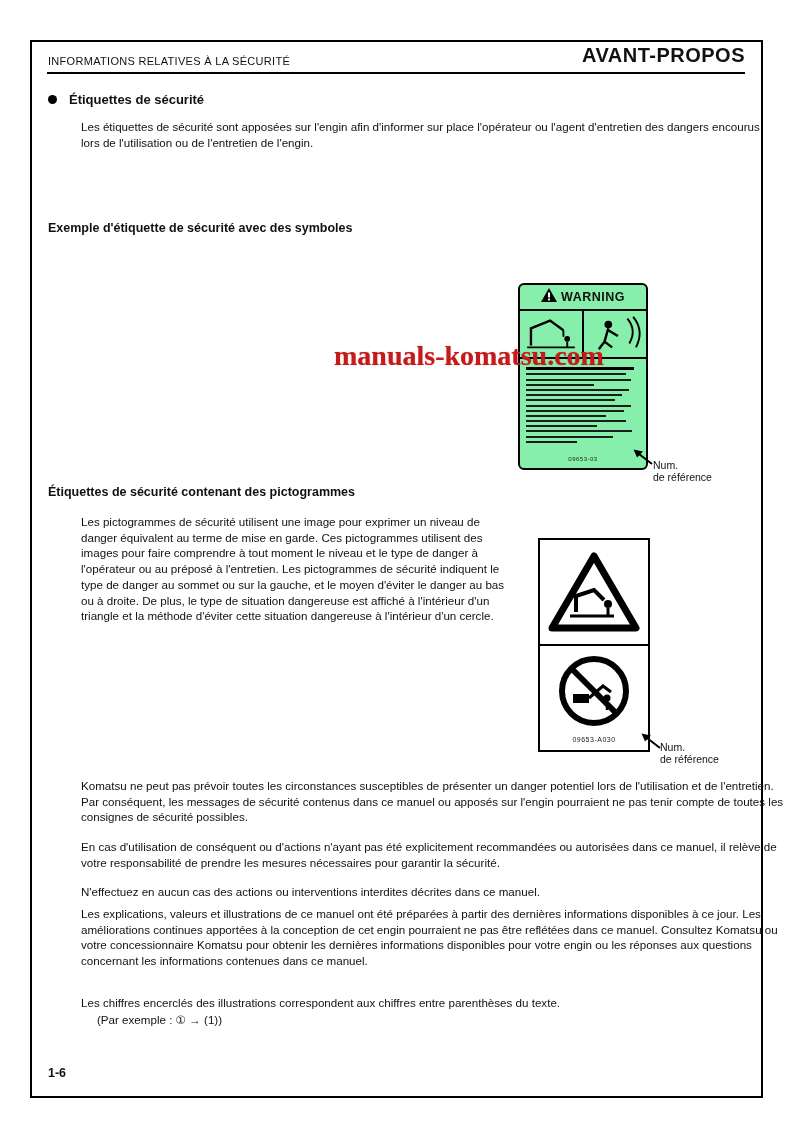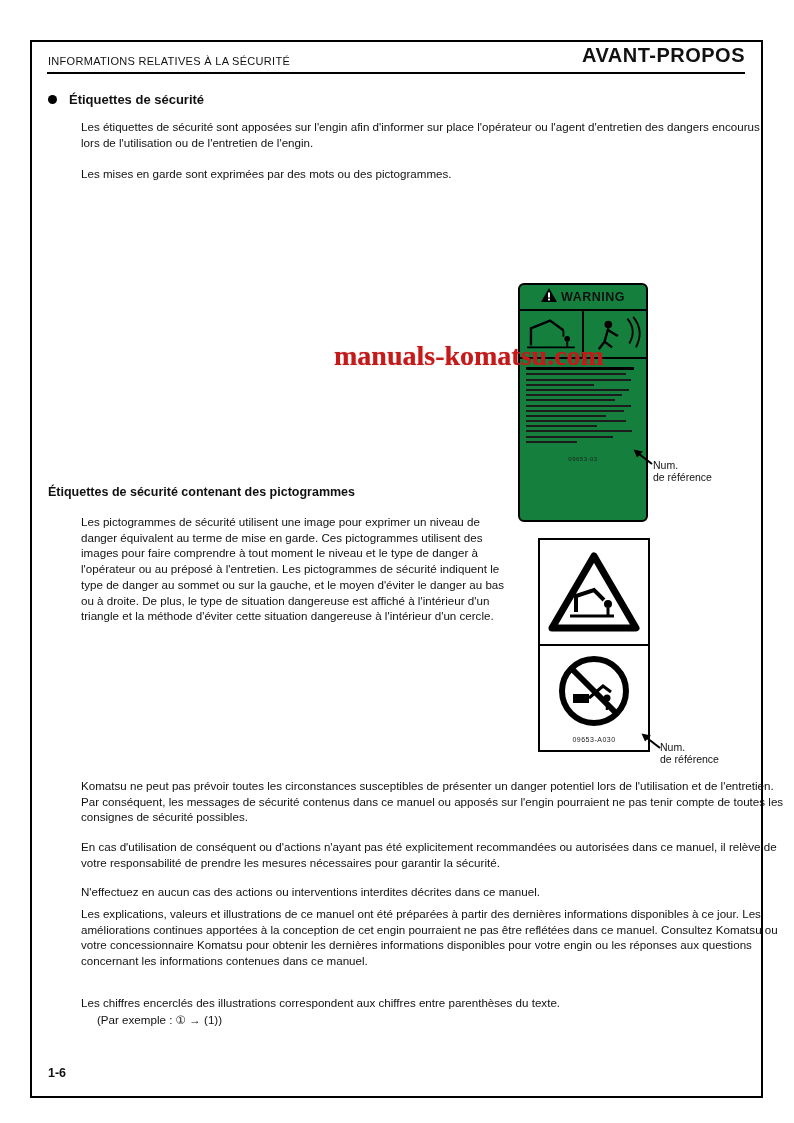--- a/index.html
+++ b/index.html
@@ -14,22 +14,22 @@
   .rule   { position:absolute; left:47px; top:72px; width:698px; height:2px; background:#000; }
 
   .bullet-heading { position:absolute; left:48px; top:92px; display:flex; align-items:center; gap:12px; font-size:13px; font-weight:bold; }
   .bullet { width:9px; height:9px; border-radius:50%; background:#000; flex:0 0 auto; }
 
   p.body { position:absolute; font-size:11.6px; line-height:15.7px;margin-left:33px; }
   .w-full { width:700px; }
   h3.sub { position:absolute; left:48px; font-size:12.5px; font-weight:bold; }
 
   
-  .warning-label { position:absolute; left:518px; top:283px; width:130px; height:239px;
-                   border:2px solid #000; border-radius:6px; background:#15803d; overflow:hidden; }
+  .warning-label { position:absolute; left:518px; top:283px; width:130px; height:187px;
+                   border:2px solid #000; border-radius:6px; background:#86efac; overflow:hidden; }
   .wl-header { height:26px; border-bottom:2px solid #000; display:flex; align-items:center; justify-content:center; gap:4px; }
   .wl-title  { font-size:12.5px; font-weight:bold; letter-spacing:.5px; }
   .wl-pictos { height:48px; border-bottom:2px solid #000; display:flex; }
   .wl-cell   { flex:1; display:flex; align-items:center; justify-content:center; }
   .wl-cell.first { border-right:2px solid #000; }
   .wl-text   { padding:5px 6px 2px 6px; height:97px; }
   .wl-ln     { height:2px; background:#1c1c1c; margin:3.2px 0; }
   .wl-ln.first { height:3px; background:#000; }
   .wl-code   { font-size:6px; text-align:center; letter-spacing:.5px; color:#222; }
 
@@ -60,22 +60,22 @@
   <div class="hleft">INFORMATIONS RELATIVES À LA SÉCURITÉ</div>
   <div class="hright">AVANT-PROPOS</div>
   <div class="rule"></div>
 
   <div class="bullet-heading">
     <span class="bullet"></span>
     <span>Étiquettes de sécurité</span>
   </div>
 
   <p class="body w-full" style="left:48px; top:119px;">Les étiquettes de sécurité sont apposées sur l'engin afin d'informer sur place l'opérateur ou l'agent d'entretien des dangers encourus lors de l'utilisation ou de l'entretien de l'engin.</p>
-  <p class="body w-full" style="left:48px; top:166px;">Les mises en garde sont exprimées par des mots ou des pictogrammes.</p>
 
+  <h3 class="sub" style="top:221px;">Exemple d'étiquette de sécurité avec des symboles</h3>
 
   <div class="warning-label">
     <div class="wl-header">
       <span>
         <svg width="16" height="14" viewBox="0 0 16 14">
             <path d="M8 0 L16 14 L0 14 Z" fill="#000"></path>
             <rect x="7" y="4.5" width="2" height="5" fill="#fff"></rect>
             <rect x="7" y="10.6" width="2" height="1.8" fill="#fff"></rect>
           </svg>
       </span>

